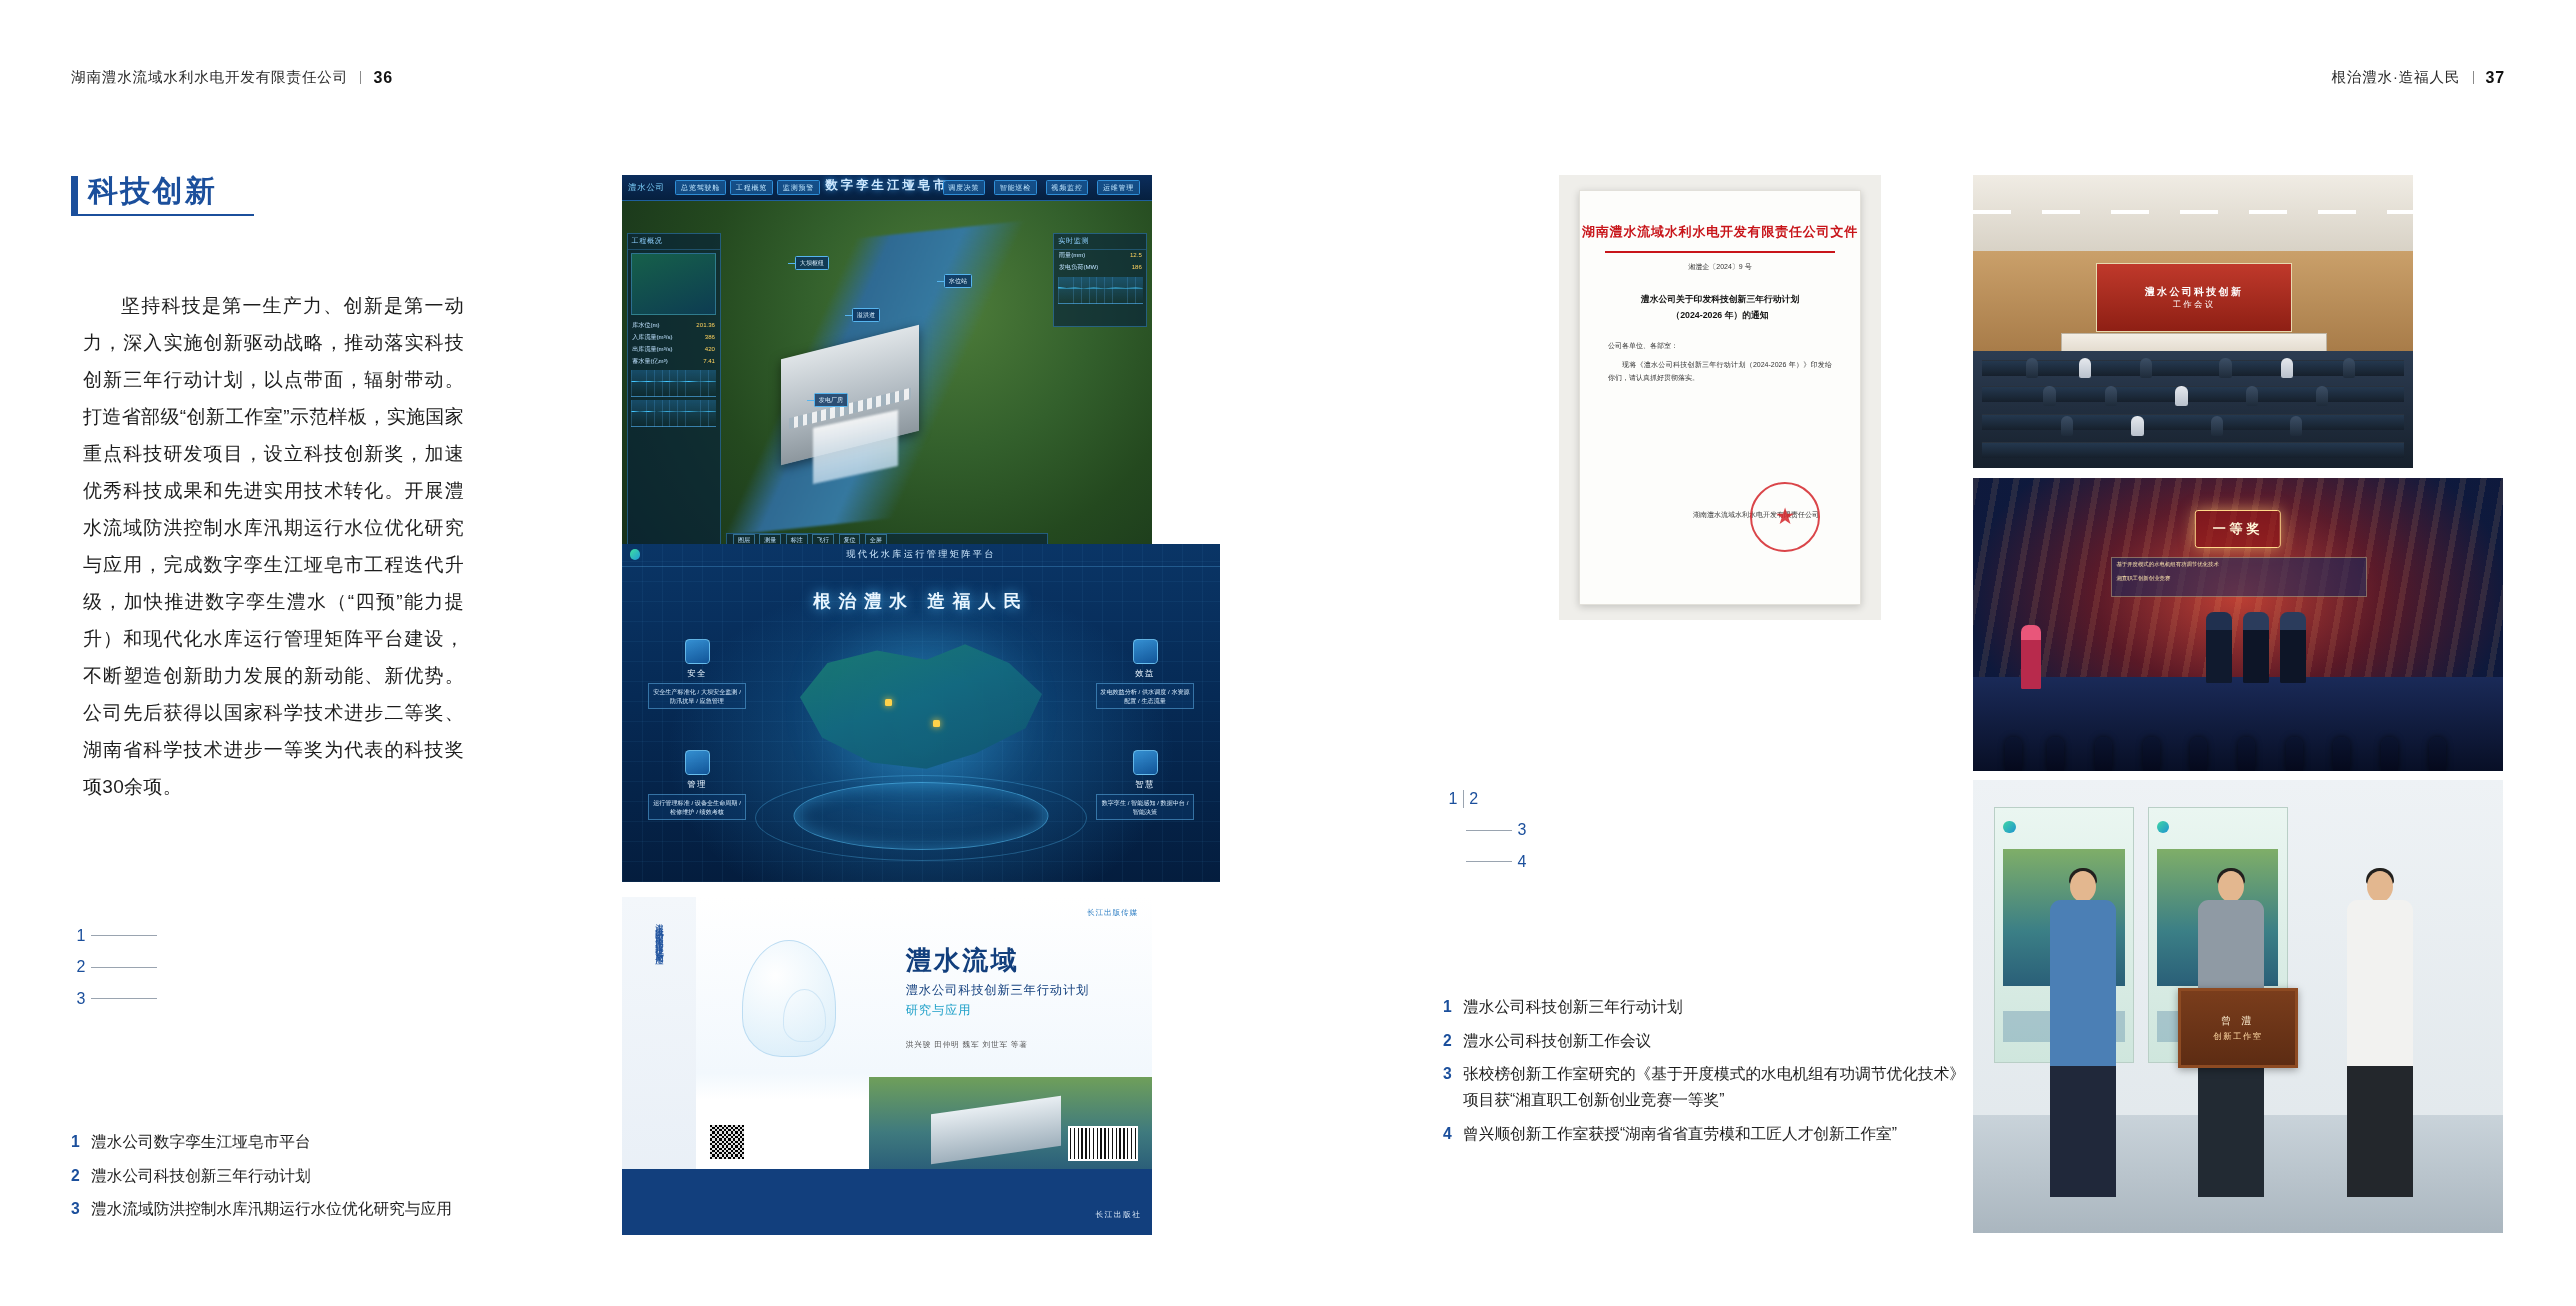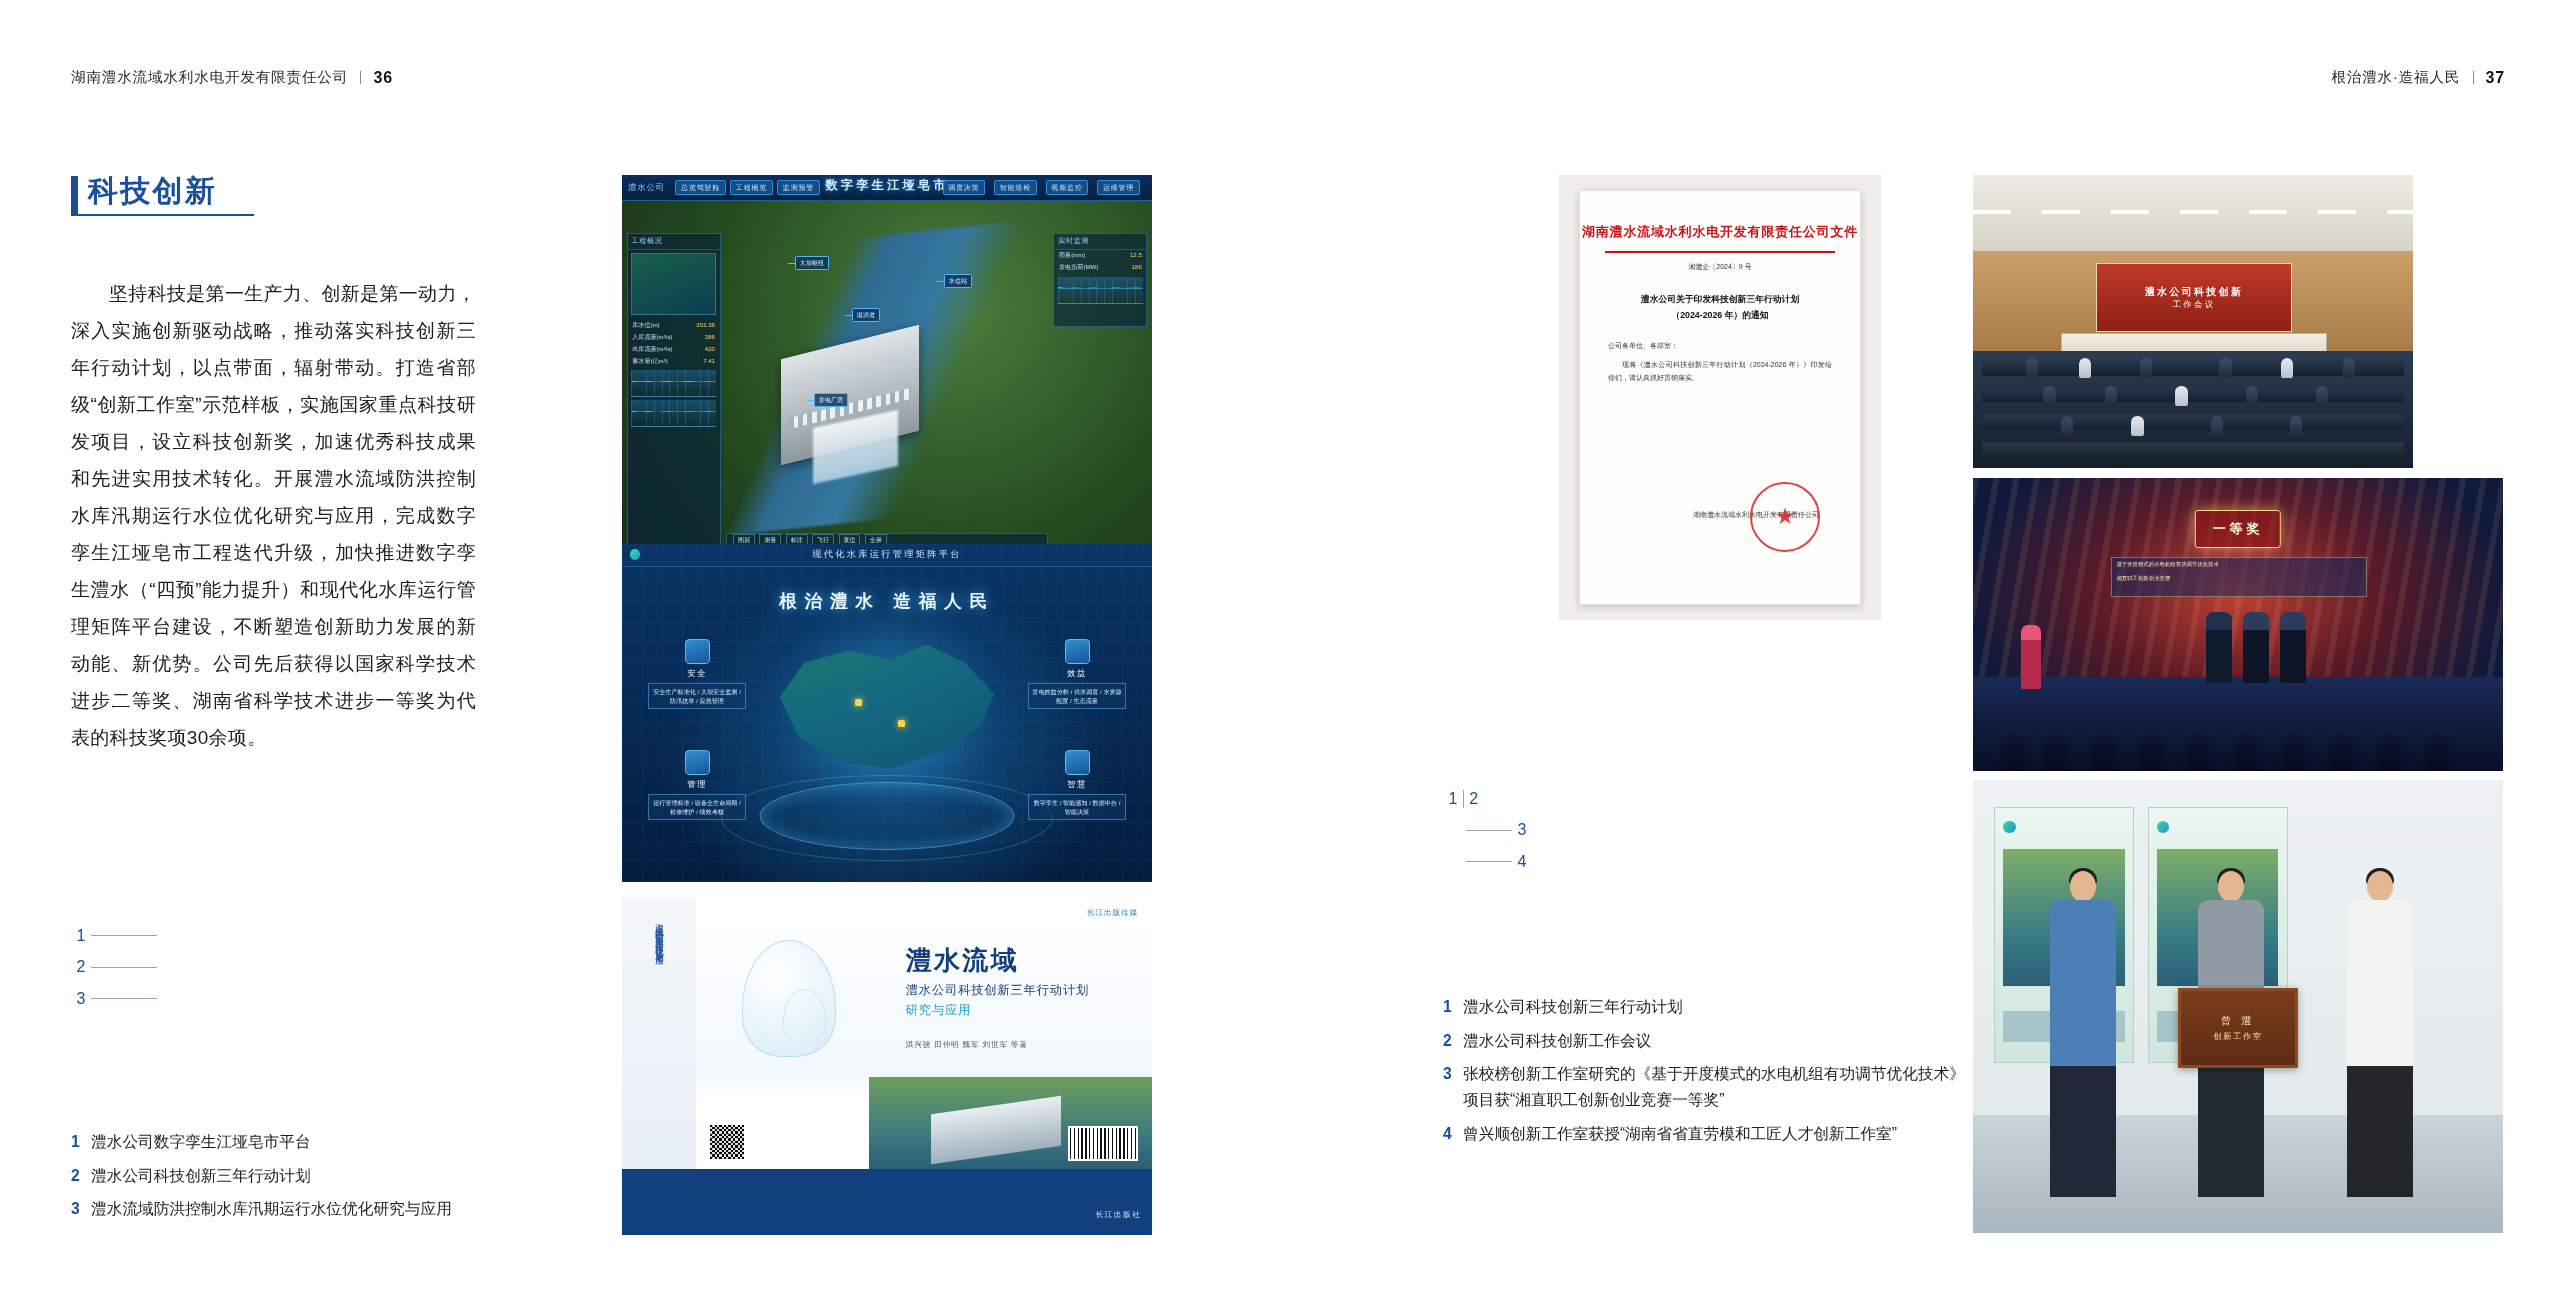--- a/index.html
+++ b/index.html
@@ -89,21 +89,21 @@
     left: 71px;
     top: 275px;
     width: 405px;
     font-size: 19px;
     line-height: 37px;
     letter-spacing: 0.3px;
     text-align: justify;
     text-justify: inter-ideograph;
     color: #1d1d1d;
   }
-  .body-copy p { margin: 0; text-indent: 2em; }
+  .body-copy p { margin: 12px; text-indent: 2em; }
 
   
   .numstack {
     position: absolute;
     font-size: 16px;
     color: #1b4f9c;
   }
   .numstack .row {
     display: flex;
     align-items: center;
@@ -246,21 +246,21 @@
     content:""; position:absolute; left:-7.7px; top:50%; width:7.7px; height:0.8px; background:#56b5ef;
   }
   #fig-twin .btm {
     position:absolute; left:104px; right:104px; bottom:4.6px; height:15.4px;
     background:rgba(5,30,60,.6); border:0.8px solid rgba(60,150,220,.45);
     display:flex; align-items:center; gap:4.6px; padding:0 6.1px; box-sizing:border-box;
   }
   #fig-twin .btm span{ color:#bfe2ff; font-size:6.1px; border:0.8px solid rgba(90,180,240,.5); padding:0.8px 3.8px;}
 
   
-  #fig-matrix { left: 622px; top: 544px; width: 530px; height: 338px; background:#701a75; }
+  #fig-matrix { left: 622px; top: 544px; width: 598px; height: 338px; background:#701a75; }
   #fig-matrix .bg {
     position:absolute; inset:0;
     background:
       radial-gradient(ellipse at 50% 62%, rgba(40,150,220,.45) 0%, rgba(8,40,85,0) 60%),
       linear-gradient(180deg,#0a3566 0%,#062a55 45%,#041d3e 100%);
   }
   #fig-matrix .grid {
     position:absolute; inset:0;
     background-image:
       repeating-linear-gradient(0deg, rgba(80,170,230,.07) 0 0.8px, transparent 0.8px 20px),

